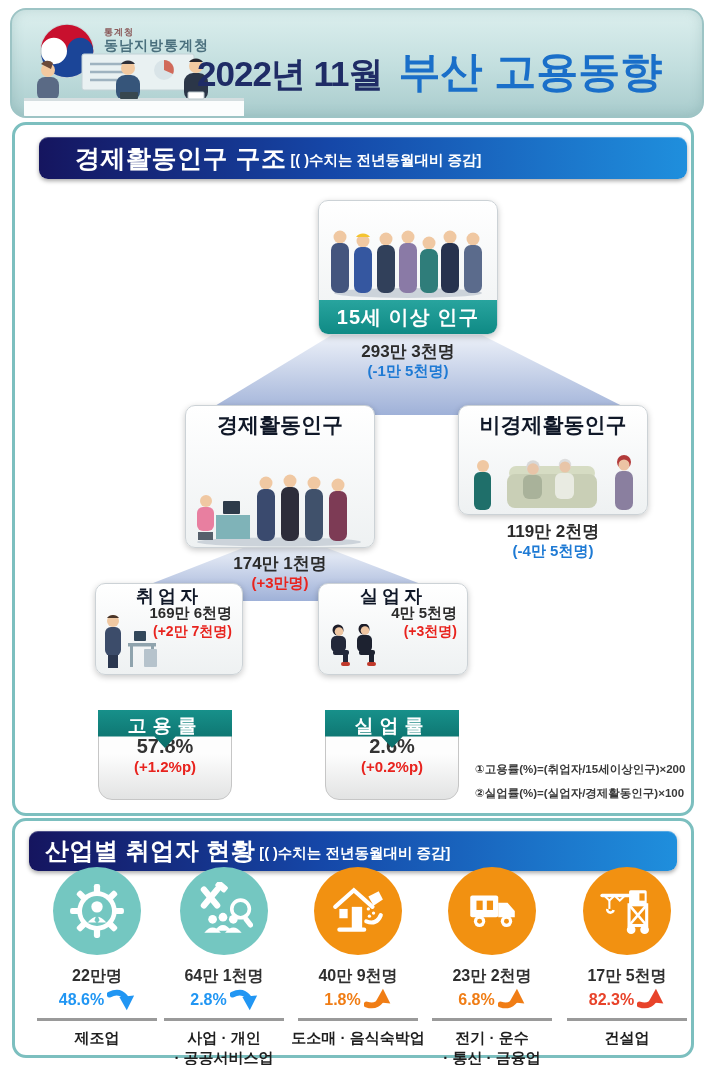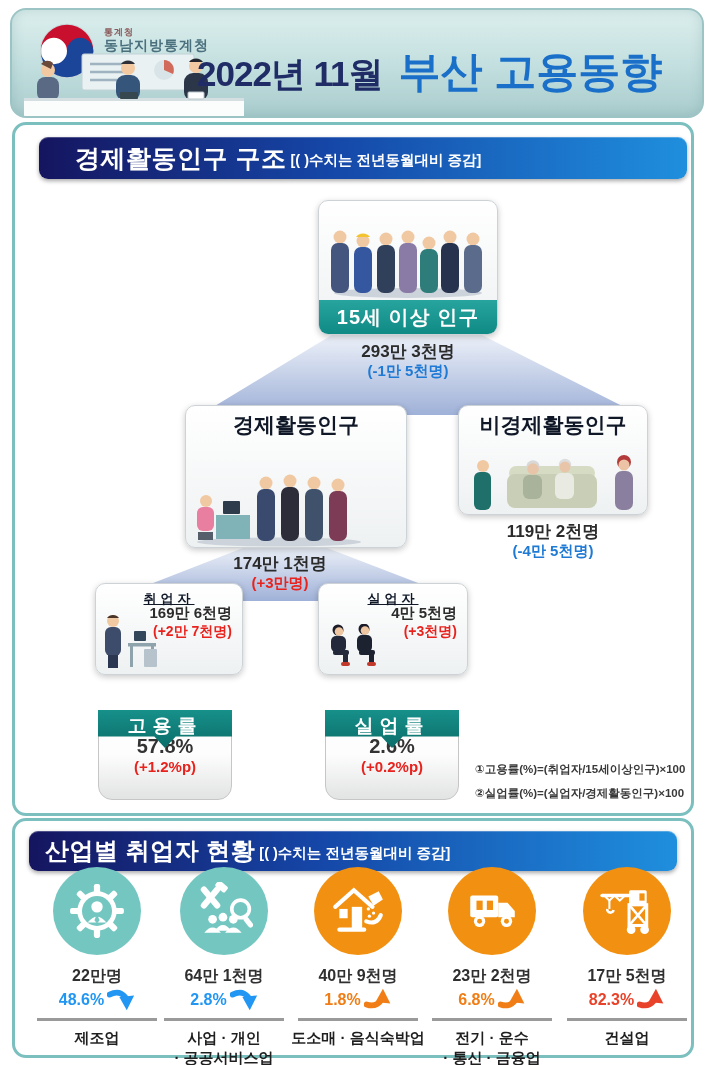--- a/index.html
+++ b/index.html
@@ -29,26 +29,26 @@
   .banner .n{font-size:14.5px;font-weight:bold;margin-left:4px;padding-top:5px;white-space:nowrap;}
 
   
   #connectors{position:absolute;left:0;top:0;width:676px;height:688px;}
   .card{position:absolute;background:linear-gradient(180deg,#ffffff,#eef1f2);border:1px solid #ccd2d6;border-radius:10px;
         box-shadow:0 2px 6px rgba(0,0,0,.22);box-sizing:border-box;overflow:hidden;z-index:2;}
   .card-title{font-weight:bold;color:#101828;text-align:center;}
   #card-pop15{left:303px;top:75px;width:180px;height:135px;}
   #pop15-band{position:absolute;left:0;bottom:0;width:100%;height:34px;display:flex;align-items:center;justify-content:center;
               background:linear-gradient(180deg,#28a49e,#0f8a85);color:#fff;font-size:20px;font-weight:bold;letter-spacing:1px;}
-  #card-active{left:170px;top:280px;width:222px;height:143px;}
+  #card-active{left:170px;top:280px;width:190px;height:143px;}
   #card-inactive{left:443px;top:280px;width:190px;height:110px;}
   #card-employed{left:80px;top:458px;width:148px;height:92px;}
   #card-unemployed{left:303px;top:458px;width:150px;height:92px;}
   .mid-title{font-size:21px;margin-top:5px;}
-  .small-title{font-size:13px;margin-top:6px;letter-spacing:4px;text-decoration:underline;}
+  .small-title{font-size:18px;letter-spacing:4px;}
   .vblock{position:absolute;text-align:center;z-index:3;}
   .val{font-size:17px;font-weight:bold;color:#2b2b2b;line-height:1.25;}
   .chg{font-size:15px;font-weight:bold;line-height:1.25;}
   .chg-red{color:#e8231e;}
   .chg-blue{color:#1e7ad4;}
   #v-pop15{left:278px;top:216px;width:230px;}
   #v-active{left:165px;top:428px;width:200px;}
   #v-inactive{left:438px;top:396px;width:200px;}
   .card-vals{position:absolute;right:10px;top:20px;text-align:right;}
   .card-vals .val{font-size:15px;}
@@ -264,21 +264,21 @@
     </div>
     <div id="rate-unemp" class="rate-box">
       <div class="rate-body">
         <div class="rate-val">2.6%</div>
         <div class="rate-chg">(+0.2%p)</div>
       </div>
       <div class="rate-band">실업률</div>
     </div>
 
     <div id="footnotes">
-      <div>①고용률(%)=(취업자/15세이상인구)×100</div>
+      <div>①고용률(%)=(취업자/15세이상인구)×200</div>
       <div>②실업률(%)=(실업자/경제활동인구)×100</div>
     </div>
   </div>
 
   <div id="panel2" class="panel">
     <div class="banner" style="left:14px;top:10px;width:648px;height:40px;">
       <span class="t" style="font-size:24px;">산업별 취업자 현황</span>
       <span class="n">[( )수치는 전년동월대비 증감]</span>
     </div>
 

